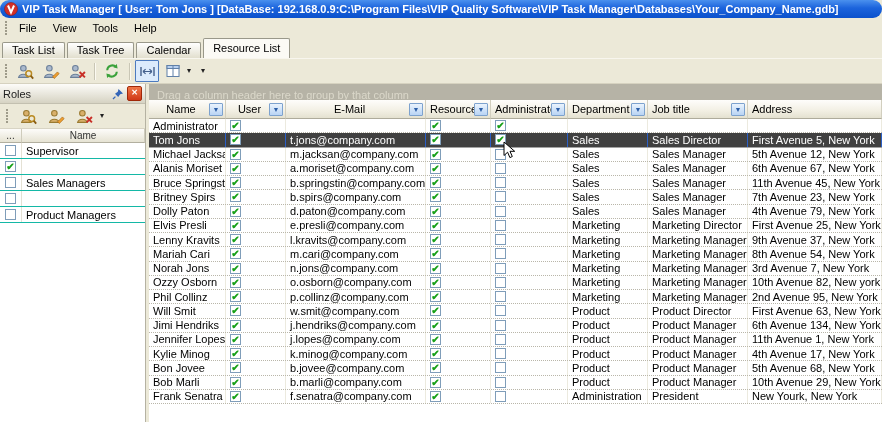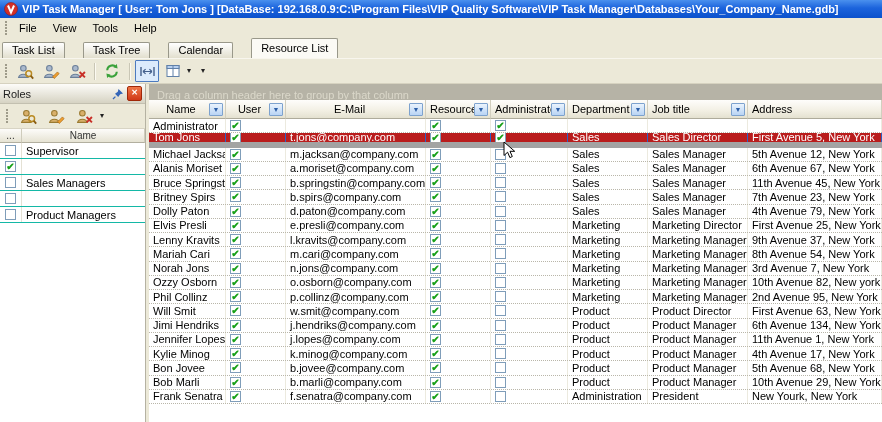--- a/index.html
+++ b/index.html
@@ -6,32 +6,32 @@
   body{
     width:882px;height:422px;position:relative;overflow:hidden;
     font-family:"Liberation Sans",sans-serif;background:#ece9d8;
     -webkit-font-smoothing:none;
   }
   
   .titlebar{
     position:absolute;top:0;left:0;right:0;height:18px;
     background:linear-gradient(180deg,#4a90ee 0%,#1b63dc 45%,#0b51cc 100%);
     display:flex;align-items:center;gap:4px;padding:0 4px;
-    color:#fff;font-size:11px;font-weight:bold;white-space:nowrap;overflow:hidden;
+    color:#fff;font-size:11px;font-weight:bold;white-space:nowrap;overflow:hidden;border-radius:9px;
   }
   
   .menubar{position:absolute;top:18px;left:0;right:0;height:20px;display:flex;align-items:center;padding-left:2px;}
   .grip{width:3px;height:14px;margin:0 3px;background-image:radial-gradient(circle at 1px 1px,#9e9b8a 35%,transparent 40%);background-size:3px 3px;}
   .menu-item{padding:2px 8px;font-size:11px;color:#000;}
   
   .tabstrip{position:absolute;top:38px;left:0;right:0;height:20px;display:flex;align-items:flex-end;padding-left:2px;}
   .tab{
     height:15px;line-height:15px;padding:0 9px;font-size:11px;
     background:linear-gradient(#ffffff,#e2dfce);
-    border:1px solid #99988a;border-bottom:none;border-radius:2px 2px 0 0;margin-right:18px;color:#000;
+    border:1px solid #99988a;border-bottom:none;border-radius:2px 2px 0 0;margin-right:2px;color:#000;
   }
   .tab.active{height:19px;line-height:19px;background:#fbfaf5;position:relative;z-index:2;}
   
   .toolbar{
     position:absolute;top:58px;left:0;right:0;height:26px;
     background:#ece9d8;border-top:1px solid #f8f6ee;border-bottom:1px solid #d6d2c0;
     display:flex;align-items:center;gap:2px;padding-left:2px;box-sizing:border-box;
   }
   .tbtn{width:22px;height:20px;display:flex;align-items:center;justify-content:center;border:1px solid transparent;}
   .tbtn.toggled{border:1px solid #4d7bbf;background:#dcebfc;border-radius:1px;}
@@ -54,21 +54,21 @@
   .table-area{position:absolute;left:149px;top:0;right:0;bottom:0;background:#fff;}
   .groupby{height:16px;background:#b6b3a6;color:#dbd8ca;font-size:11px;line-height:23px;padding-left:8px;white-space:nowrap;overflow:hidden;}
   .thead,.trow{display:grid;grid-template-columns:77px 60px 140px 65px 77px 80px 100px 1fr;}
   .thead{height:19px;}
   .hcell{background:linear-gradient(#fefdfb,#f2efe3 60%,#e4e1d0);border-right:1px solid #d2cfbf;border-bottom:1px solid #aeab9b;display:flex;align-items:center;padding:0 2px 0 4px;font-size:11px;color:#000;overflow:hidden;box-sizing:border-box;}
   .hcell .lbl{flex:1;white-space:nowrap;overflow:hidden;}
   .hcell.center .lbl{text-align:center;}
   .flt{flex:0 0 14px;width:14px;height:13px;background:linear-gradient(#eaf3fd,#b9d4f4);border:1px solid #7da2ce;border-radius:1px;color:#2d5fa8;font-size:7px;line-height:11px;text-align:center;box-sizing:border-box;}
   .trow{height:14.25px;box-sizing:border-box;border-bottom:1px dotted #b9b6a9;background:#fff;font-size:11px;}
   .tcell{display:flex;align-items:center;padding-left:4px;border-right:1px solid #eceadf;white-space:nowrap;overflow:hidden;color:#000;box-sizing:border-box;}
-  .trow.selected{background:#b91c1c;border-bottom:6px solid #a3a3a3;text-align:center;}
+  .trow.selected{background:#404040;border-bottom:1px solid #a3a3a3;text-align:center;}
   .trow.selected .tcell{border-right-color:#2a5fc6;color:#fff;}
   
   .cb{width:11px;height:11px;box-sizing:border-box;background:#fff;border:1px solid #7f9db9;display:flex;align-items:center;justify-content:center;font-size:10px;font-weight:bold;color:#17a017;line-height:9px;flex:0 0 11px;}
   
   .cursor{position:absolute;left:503px;top:141px;z-index:50;pointer-events:none;}
 </style>
 </head>
 <body>
 
 <div class="titlebar">

